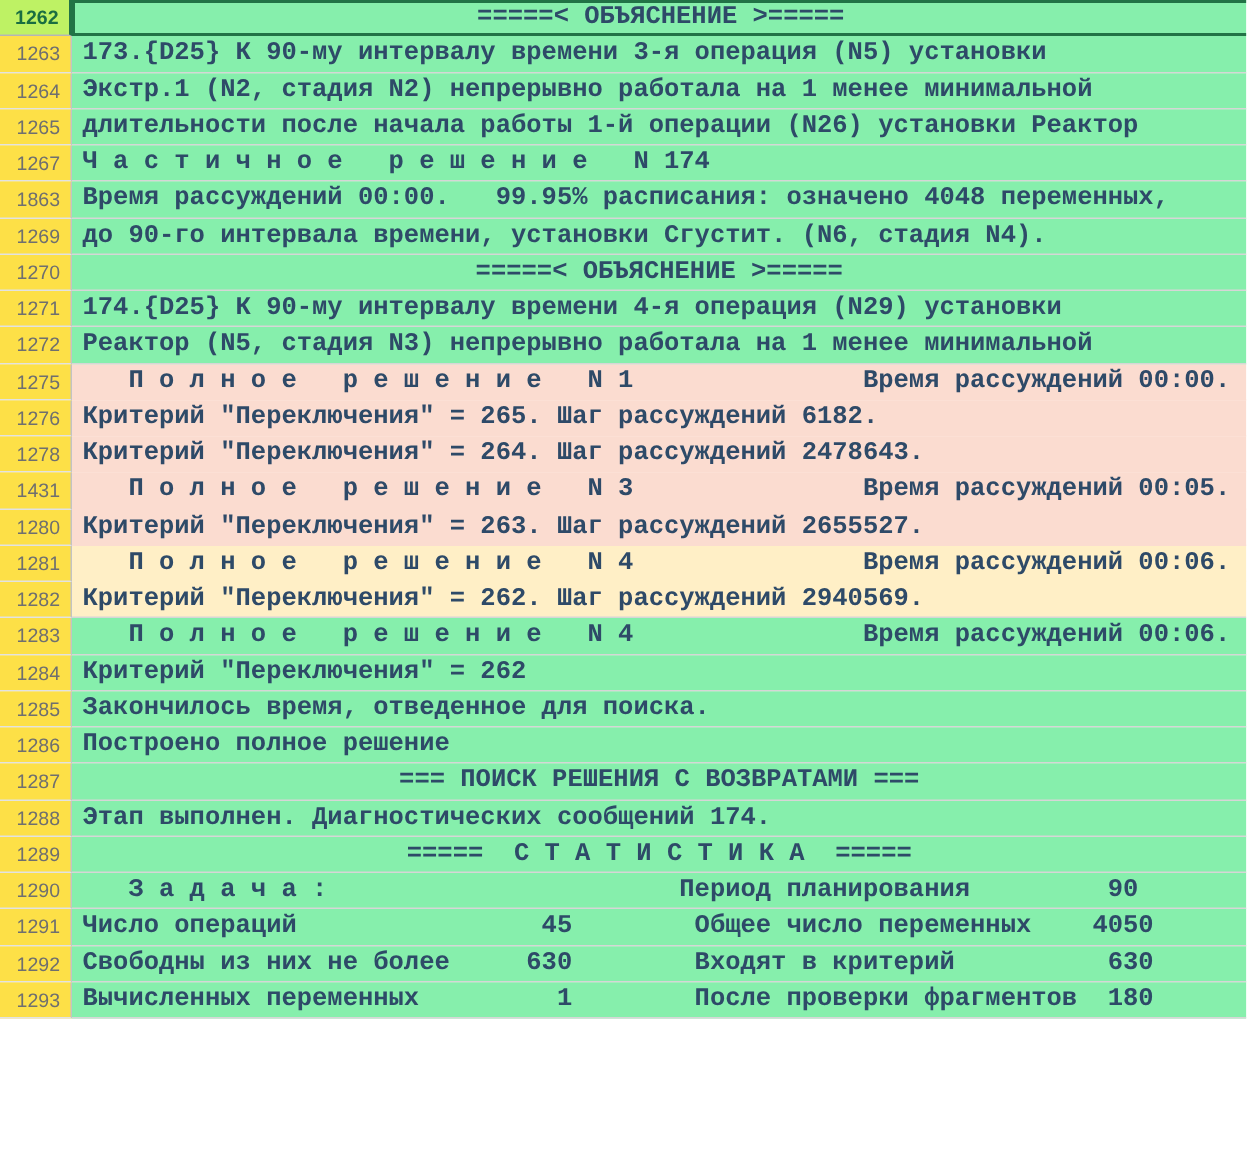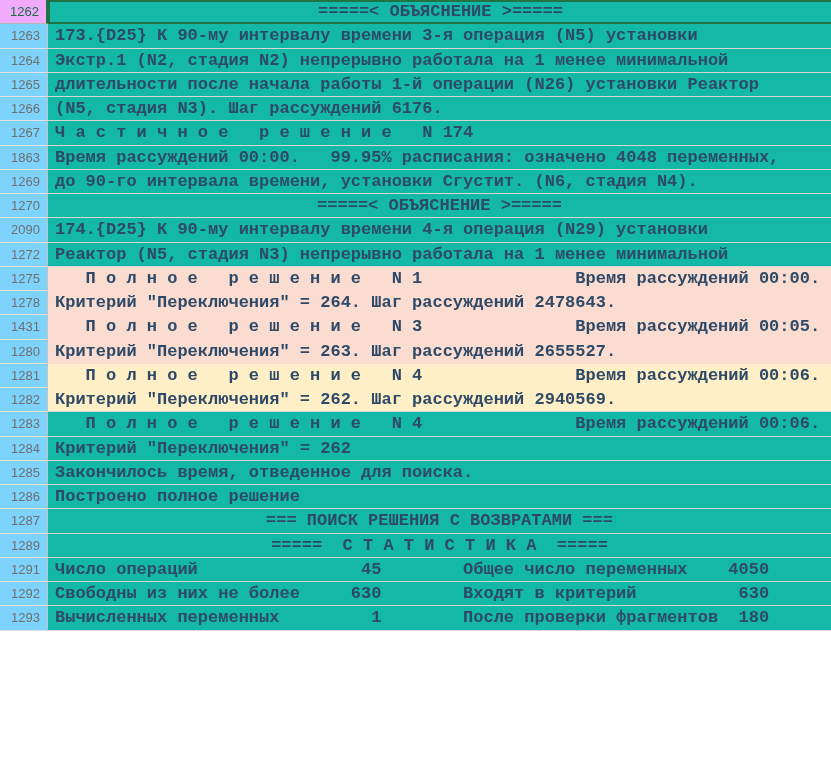--- a/index.html
+++ b/index.html
@@ -8,34 +8,34 @@
     font-family:"Liberation Mono","DejaVu Sans Mono",monospace;
     position:relative;
   }
   .row{display:flex;height:24.25px;box-sizing:border-box;}
   .rownum{
     width:48px;flex:0 0 48px;box-sizing:border-box;
     font-family:"Liberation Sans","DejaVu Sans",sans-serif;
     font-size:13px;color:#6f6f6f;text-align:right;
     padding-right:7px;line-height:23px;
     border-right:1px solid #c3c3c3;border-bottom:1px solid #e2e2e2;
-    background:#7dd3fc;user-select:none;
+    background:#fde047;user-select:none;
   }
   .cell{
     flex:1 1 auto;box-sizing:border-box;overflow:hidden;
     font-size:17px;font-weight:700;color:#2e4a68;
     white-space:pre;line-height:23px;padding-left:7px;
-    border-bottom:1px solid #d6d6d6;background:#14b8a6;
+    border-bottom:1px solid #d6d6d6;background:#86efac;
   }
   .row[data-align="center"] .cell{text-align:center;padding-left:0;}
   .row[data-bg="salmon"] .cell{background:var(--salmon);border-bottom-color:var(--salmon);}
   .row[data-bg="yellow"] .cell{background:var(--yellow);border-bottom-color:var(--yellow);}
   .row.bg-last-yellow .cell{border-bottom-color:#d6d6d6;}
   .row.selected .rownum{
-    background:#f0abfc;color:#1a6e41;font-weight:400;
+    background:#bef264;color:#1a6e41;font-weight:700;
     border-right:2px solid var(--green);border-bottom:1px solid #b5b5b5;
   }
   .row.selected .cell{
     border:2px solid var(--green);border-right:none;line-height:19px;
   }
 </style>
 </head>
 <body>
 
 <div id="sheet">
@@ -49,50 +49,50 @@
     </div>
     <div class="row" data-align="left" data-bg="none">
       <div class="rownum">1264</div>
       <div class="cell">Экстр.1 (N2, стадия N2) непрерывно работала на 1 менее минимальной</div>
     </div>
     <div class="row" data-align="left" data-bg="none">
       <div class="rownum">1265</div>
       <div class="cell">длительности после начала работы 1-й операции (N26) установки Реактор</div>
     </div>
     <div class="row" data-align="left" data-bg="none">
-      <div class="rownum">1266</div>
-      <div class="cell">(N5, стадия N3). Шаг рассуждений 6176.</div>
-    </div>
-    <div class="row" data-align="left" data-bg="none">
       <div class="rownum">1267</div>
       <div class="cell">Ч а с т и ч н о е   р е ш е н и е   N 174</div>
     </div>
     <div class="row" data-align="left" data-bg="none">
       <div class="rownum">1863</div>
       <div class="cell">Время рассуждений 00:00.   99.95% расписания: означено 4048 переменных,</div>
     </div>
     <div class="row" data-align="left" data-bg="none">
       <div class="rownum">1269</div>
       <div class="cell">до 90-го интервала времени, установки Сгустит. (N6, стадия N4).</div>
     </div>
     <div class="row" data-align="center" data-bg="none">
       <div class="rownum">1270</div>
       <div class="cell">=====&lt; ОБЪЯСНЕНИЕ &gt;=====</div>
     </div>
     <div class="row" data-align="left" data-bg="none">
-      <div class="rownum">2090</div>
+      <div class="rownum">1271</div>
       <div class="cell">174.{D25} К 90-му интервалу времени 4-я операция (N29) установки</div>
     </div>
     <div class="row" data-align="left" data-bg="none">
       <div class="rownum">1272</div>
       <div class="cell">Реактор (N5, стадия N3) непрерывно работала на 1 менее минимальной</div>
     </div>
     <div class="row" data-align="left" data-bg="salmon">
       <div class="rownum">1275</div>
       <div class="cell">   П о л н о е   р е ш е н и е   N 1               Время рассуждений 00:00.</div>
+    </div>
+    <div class="row" data-align="left" data-bg="salmon">
+      <div class="rownum">1276</div>
+      <div class="cell">Критерий "Переключения" = 265. Шаг рассуждений 6182.</div>
     </div>
     <div class="row" data-align="left" data-bg="salmon">
       <div class="rownum">1278</div>
       <div class="cell">Критерий "Переключения" = 264. Шаг рассуждений 2478643.</div>
     </div>
     <div class="row" data-align="left" data-bg="salmon">
       <div class="rownum">1431</div>
       <div class="cell">   П о л н о е   р е ш е н и е   N 3               Время рассуждений 00:05.</div>
     </div>
     <div class="row" data-align="left" data-bg="salmon">
@@ -120,23 +120,31 @@
       <div class="cell">Закончилось время, отведенное для поиска.</div>
     </div>
     <div class="row" data-align="left" data-bg="none">
       <div class="rownum">1286</div>
       <div class="cell">Построено полное решение</div>
     </div>
     <div class="row" data-align="center" data-bg="none">
       <div class="rownum">1287</div>
       <div class="cell">=== ПОИСК РЕШЕНИЯ С ВОЗВРАТАМИ ===</div>
     </div>
+    <div class="row" data-align="left" data-bg="none">
+      <div class="rownum">1288</div>
+      <div class="cell">Этап выполнен. Диагностических сообщений 174.</div>
+    </div>
     <div class="row" data-align="center" data-bg="none">
       <div class="rownum">1289</div>
       <div class="cell">=====  С Т А Т И С Т И К А  =====</div>
+    </div>
+    <div class="row" data-align="left" data-bg="none">
+      <div class="rownum">1290</div>
+      <div class="cell">   З а д а ч а :                       Период планирования         90</div>
     </div>
     <div class="row" data-align="left" data-bg="none">
       <div class="rownum">1291</div>
       <div class="cell">Число операций                45        Общее число переменных    4050</div>
     </div>
     <div class="row" data-align="left" data-bg="none">
       <div class="rownum">1292</div>
       <div class="cell">Свободны из них не более     630        Входят в критерий          630</div>
     </div>
     <div class="row" data-align="left" data-bg="none">

